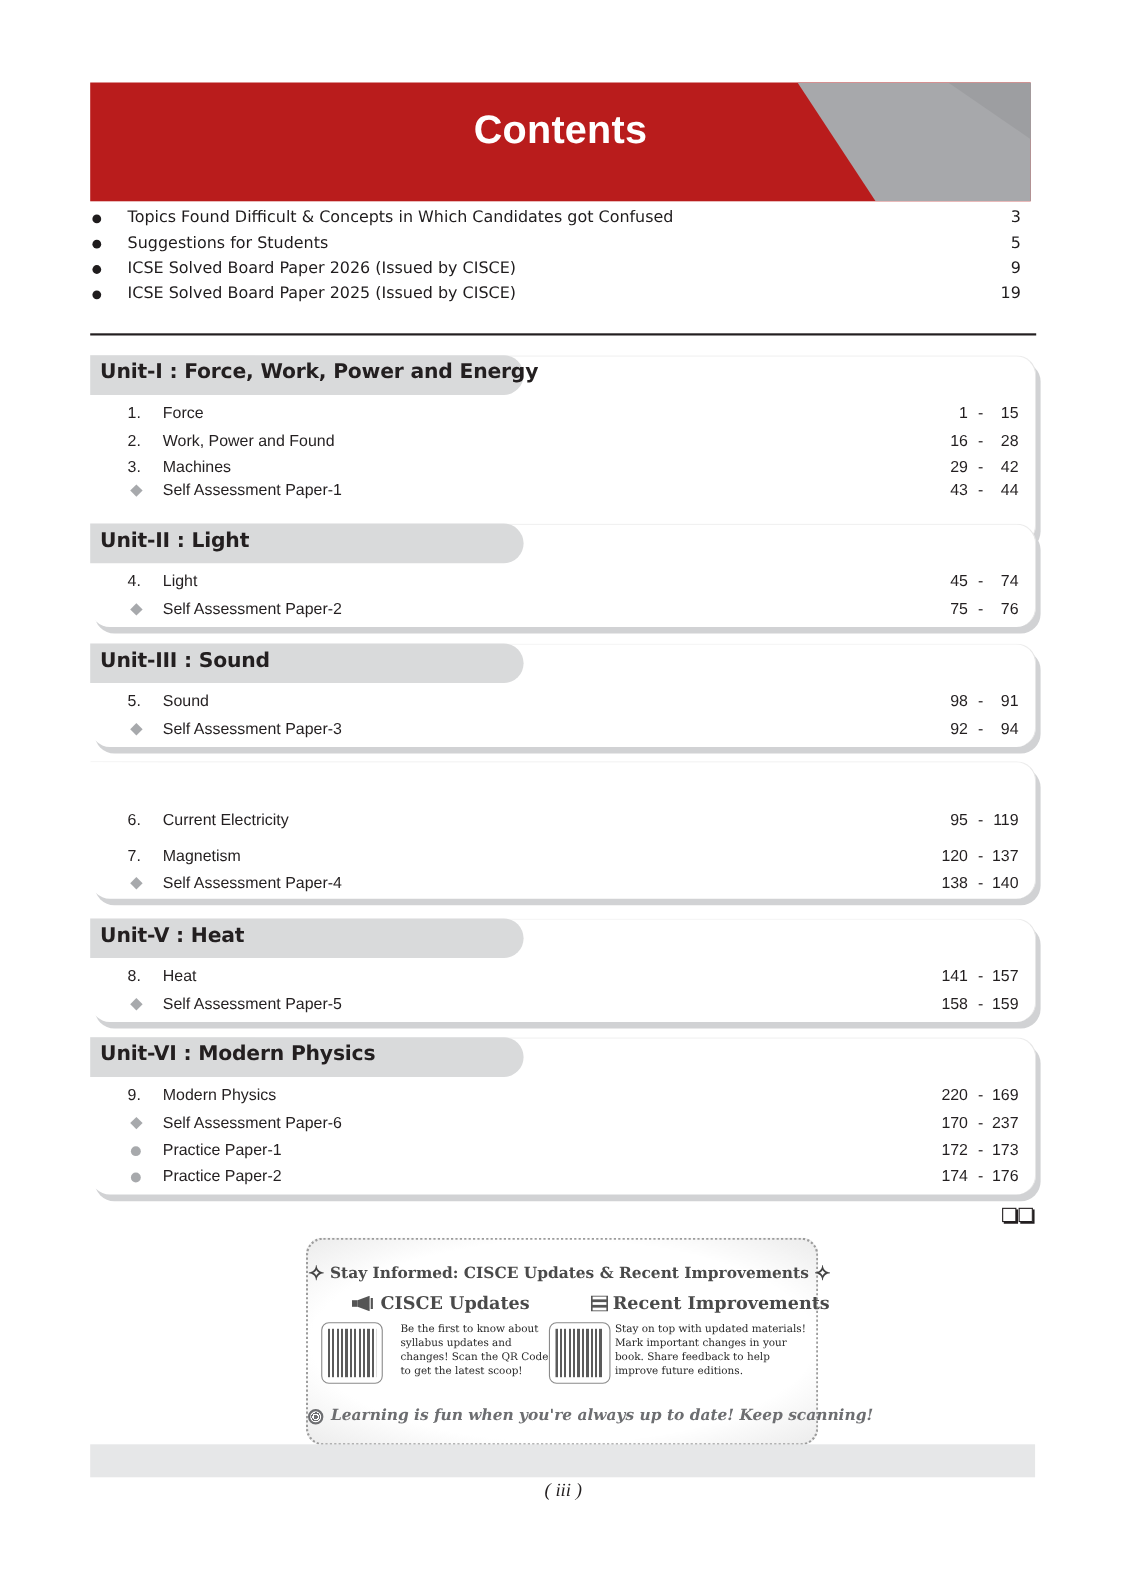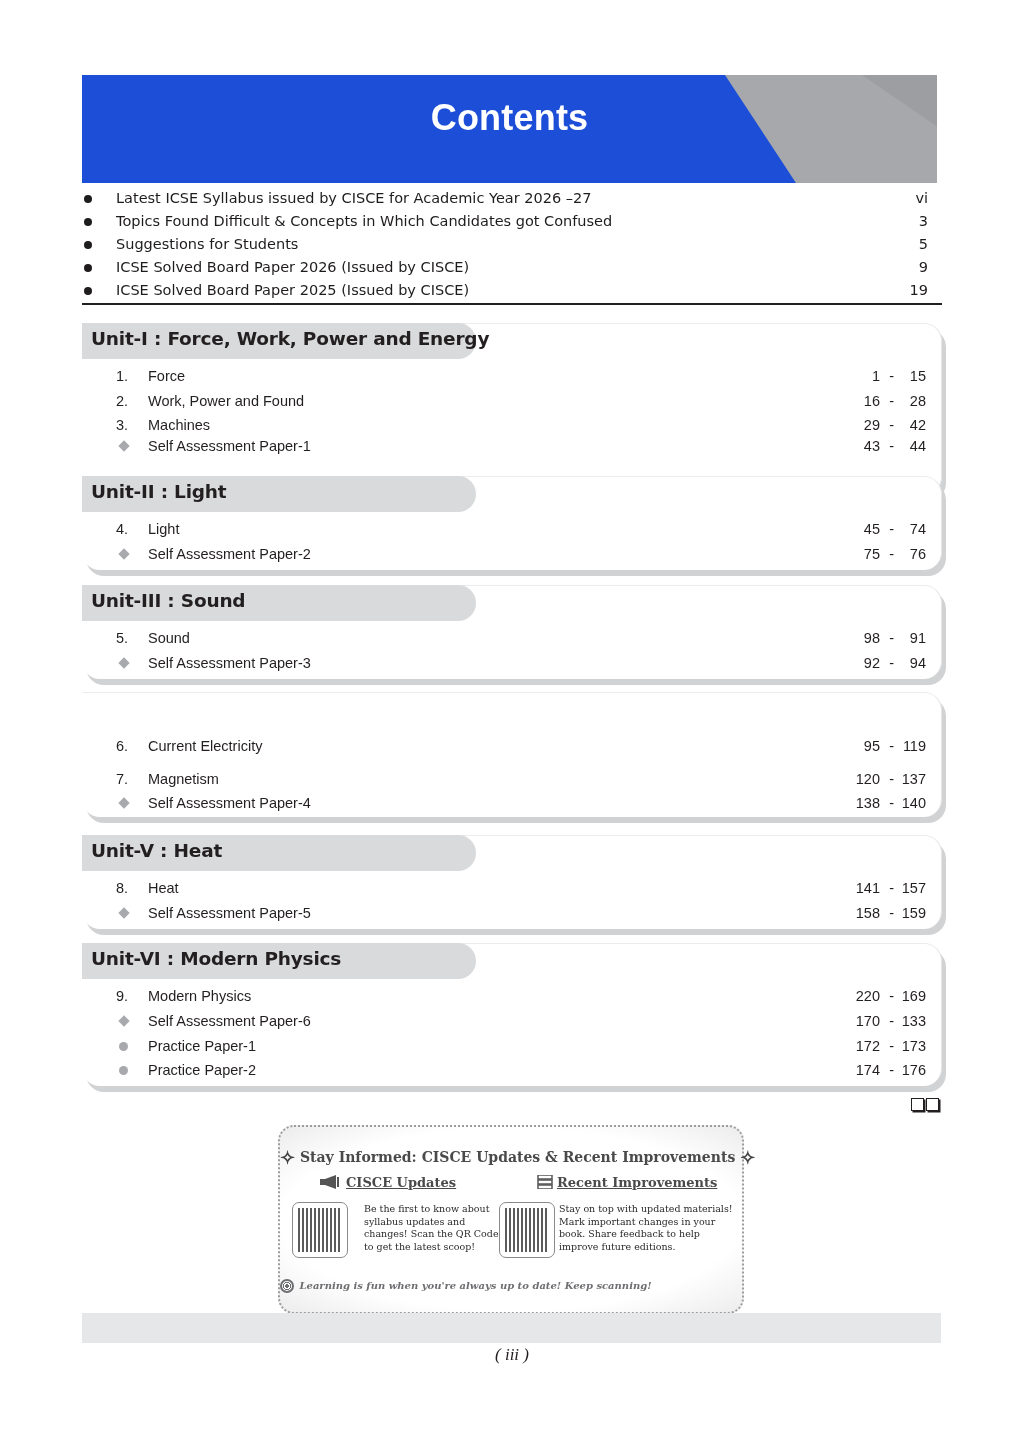--- a/index.html
+++ b/index.html
@@ -1,19 +1,19 @@
 <!DOCTYPE html>
 <html><head>
 <meta charset="utf-8">
 <style>
   html, body { margin: 0; padding: 0; background: #ffffff; }
   body { width: 1024px; height: 1440px; position: relative; overflow: hidden; font-family: "Liberation Sans", sans-serif; color: #231f20; }
 
   
-  .banner { position: absolute; left: 82px; top: 75px; width: 855px; height: 108px; background: #1d4ed8; overflow: hidden; }
+  .banner { position: absolute; left: 82px; top: 75px; width: 855px; height: 108px; background: #b91c1c; overflow: hidden; }
   .banner svg { position: absolute; left: 0; top: 0; }
   .banner-title { position: absolute; left: 0; right: 0; top: 22px; text-align: center; font-size: 36px; font-weight: bold; color: #ffffff; font-family: "Liberation Sans", sans-serif; letter-spacing: 0.2px; }
 
   
   .front { position: absolute; left: 82px; top: 188px; width: 860px; }
   .front-row { position: relative; height: 23px; font-family: "DejaVu Sans", sans-serif; font-size: 14.5px; font-weight: 500; color: #1f1c1d; }
   .front-row .bullet { position: absolute; left: 2px; top: 7px; width: 8px; height: 8px; border-radius: 50%; background: #1f1c1d; }
   .front-row .label { position: absolute; left: 34px; top: 2px; white-space: nowrap; }
   .front-row .label .light { font-weight: normal; }
   .front-row .page { position: absolute; right: 14px; top: 2px; }
@@ -33,35 +33,35 @@
   .row .dash { position: absolute; right: 48px; top: 2px; }
   .row .pend { position: absolute; right: 16px; top: 2px; text-align: right; }
 
   .end-mark { position: absolute; left: 911px; top: 1098px; font-size: 13px; letter-spacing: -1px; }
   .end-mark i { display: inline-block; width: 11px; height: 11px; border: 1.5px solid #231f20; margin-right: 2px; box-shadow: 1.5px 1.5px 0 #231f20; }
 
   
   .info { position: absolute; left: 278px; top: 1125px; width: 462px; height: 185px; border: 2px dotted #9c9c9c; border-radius: 16px; background: radial-gradient(ellipse at center, #ffffff 70%, #ececec 100%); font-family: "DejaVu Serif", serif; }
   .info .head { position: absolute; left: 0; right: 0; top: 20px; text-align: center; font-size: 14px; font-weight: bold; color: #4a4a4a; white-space: nowrap; }
   .info .spark { display: inline-block; font-size: 18px; color: #444; vertical-align: -2px; }
-  .info .sub { position: absolute; top: 48px; font-size: 13px; font-weight: bold; color: #4a4a4a; white-space: nowrap; text-decoration: underline; }
+  .info .sub { position: absolute; top: 48px; font-size: 16px; font-weight: bold; color: #4a4a4a; white-space: nowrap; }
   .info .sub.left { left: 40px; }
   .info .sub.right { left: 257px; }
   .info .qr { position: absolute; top: 75px; width: 54px; height: 54px; border: 1px solid #8a8a8a; border-radius: 7px; background: #fff; }
   .info .qr.left { left: 12px; }
   .info .qr.right { left: 219px; }
   .info .qr .q { position: absolute; left: 5px; top: 5px; width: 44px; height: 44px;
     background:
       repeating-linear-gradient(90deg, #333 0 2px, transparent 2px 4px),
       repeating-linear-gradient(0deg, #fff 0 3px, transparent 3px 5px);
     opacity: 0.8; }
   .info .desc { position: absolute; top: 76px; font-size: 9.5px; line-height: 12.5px; color: #2a2a2a; }
   .info .desc.left { left: 84px; width: 145px; }
   .info .desc.right { left: 279px; width: 178px; }
-  .info .foot { position: absolute; left: 0; right: 0; top: 152px; font-size: 10px; font-style: italic; font-weight: bold; color: #6d6e71; white-space: nowrap; }
+  .info .foot { position: absolute; left: 0; right: 0; top: 152px; text-align: center; font-size: 14px; font-style: italic; font-weight: bold; color: #6d6e71; white-space: nowrap; }
   .info .foot .target { display: inline-block; width: 14px; height: 14px; border-radius: 50%; border: 2px solid #6d6e71; vertical-align: -4px; margin-right: 2px; box-sizing: border-box; background: radial-gradient(circle, #6d6e71 0 2px, #fff 2px 3px, #6d6e71 3px 4px, #fff 4px); }
   .icon-mega { display: inline-block; width: 20px; height: 14px; vertical-align: -2px; margin-right: 6px; }
   .icon-books { display: inline-block; width: 16px; height: 14px; vertical-align: -2px; margin-right: 4px; }
 
   .footer-band { position: absolute; left: 82px; top: 1313px; width: 859px; height: 30px; background: #e6e7e8; }
   .folio { position: absolute; left: 0; right: 0; top: 1345px; text-align: center; font-family: "Liberation Serif", serif; font-size: 17px; font-style: italic; color: #231f20; }
 </style>
 </head>
 <body>
 
@@ -69,25 +69,20 @@
   <svg width="860" height="108">
     <polygon points="643,0 860,0 860,108 714,108" fill="#a7a8ab"></polygon>
     <polygon points="780,0 860,0 860,55" fill="#9d9ea1"></polygon>
   </svg>
   <div class="banner-title">Contents</div>
 </div>
 
 <div class="front" id="front">
     <div class="front-row">
       <span class="bullet"></span>
-      <span class="label"><span>Latest ICSE </span><span class="light">Syllabus</span><span> issued by CISCE for Academic Year 2026 –27</span></span>
-      <span class="page">vi</span>
-    </div>
-    <div class="front-row">
-      <span class="bullet"></span>
       <span class="label"><span>Topics Found Difficult &amp; Concepts in Which Candidates got Confused</span><span class="light"></span><span></span></span>
       <span class="page">3</span>
     </div>
     <div class="front-row">
       <span class="bullet"></span>
       <span class="label"><span>Suggestions for Students</span><span class="light"></span><span></span></span>
       <span class="page">5</span>
     </div>
     <div class="front-row">
       <span class="bullet"></span>
@@ -231,21 +226,21 @@
         <span class="title">Modern Physics</span>
         <span class="pstart">220</span>
         <span class="dash">-</span>
         <span class="pend">169</span>
       </div>
       <div class="row" style="top:68px">
         <span class="diamond"></span>
         <span class="title">Self Assessment Paper-6</span>
         <span class="pstart">170</span>
         <span class="dash">-</span>
-        <span class="pend">133</span>
+        <span class="pend">237</span>
       </div>
       <div class="row" style="top:93px">
         <span class="dot"></span>
         <span class="title">Practice Paper-1</span>
         <span class="pstart">172</span>
         <span class="dash">-</span>
         <span class="pend">173</span>
       </div>
       <div class="row" style="top:117px">
         <span class="dot"></span>

